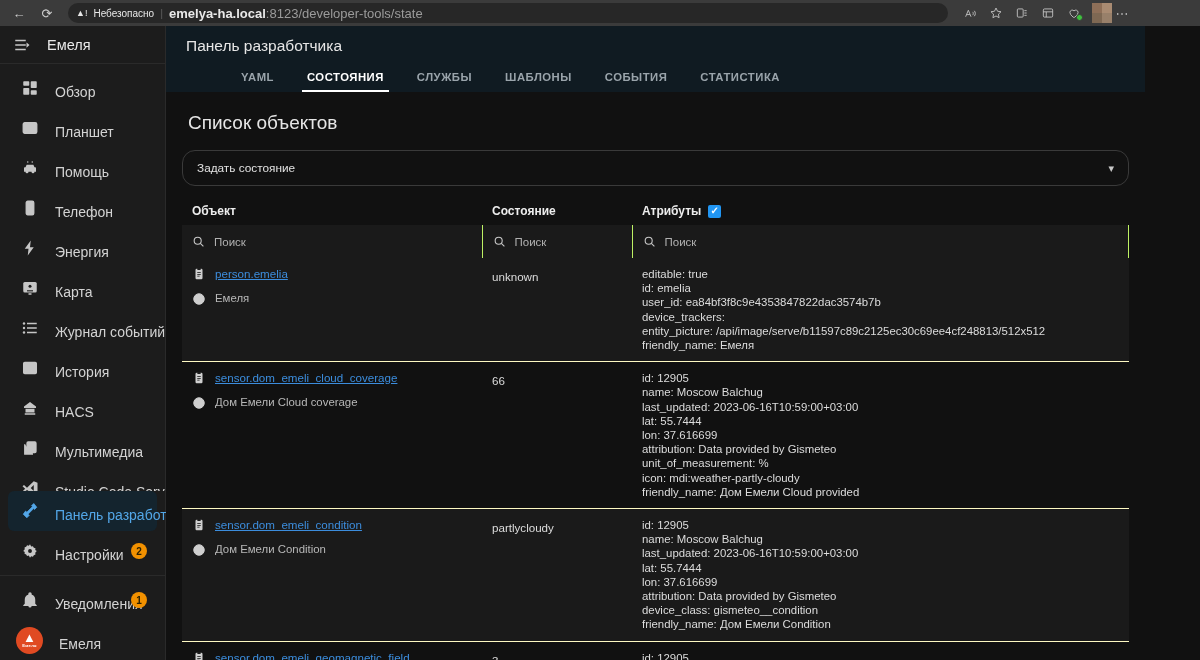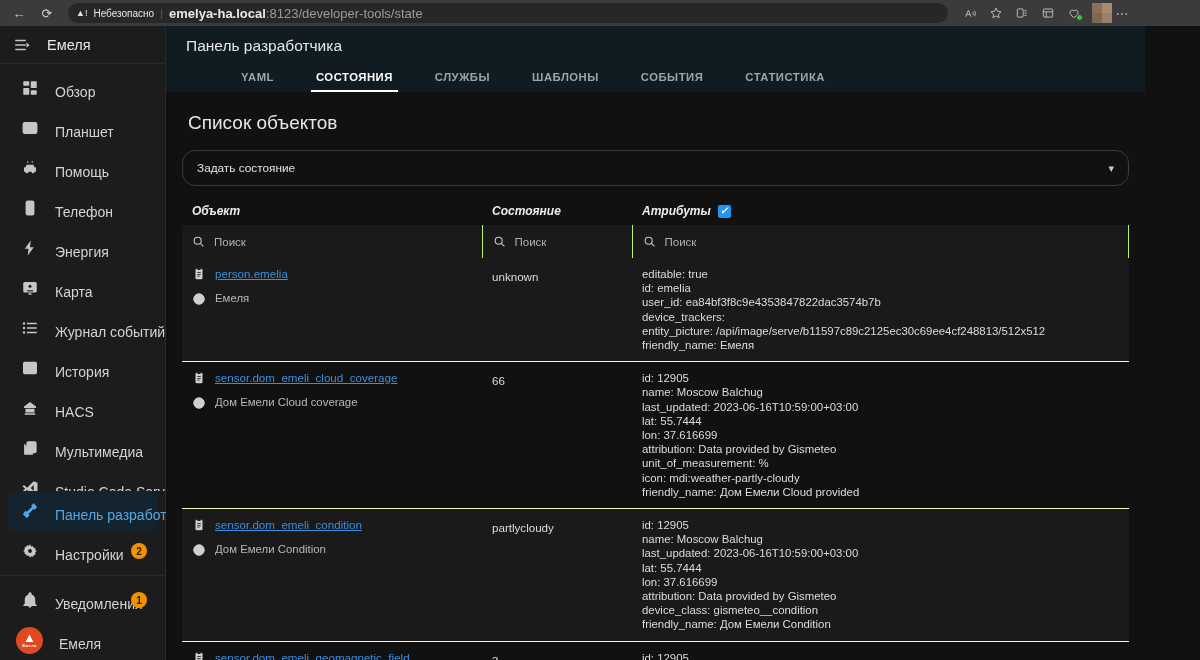--- a/index.html
+++ b/index.html
@@ -119,21 +119,21 @@
   .avatar .a-glyph { font-size: 13px; line-height: 1; }
   .avatar .a-txt { font-size: 4.2px; letter-spacing: .2px; }
 
   
   .content { flex: 1; height: 634px; background: #111111; overflow: hidden; position: relative; }
   .topbar {
     height: 66px; background: #101b22;
     padding-left: 20px;
   }
   .topbar h1 { color:#e6e6e6; font-size:15.5px; font-weight:400; padding-top:11px; }
-  .tabs { display:flex; gap: 16px; margin-top: 10px; padding-left: 42px; }
+  .tabs { display:flex; gap: 7px; margin-top: 10px; padding-left: 42px; }
   .tab {
     font-size: 11.3px; letter-spacing: .5px;
     color: #9aa4ab; font-weight: 700;
     padding: 6px 13px 9px 13px;
     position: relative;
   }
   .tab.active { color: #ffffff; }
   .tab.active::after {
     content:''; position:absolute; left: 8px; right: 8px; bottom: 0;
     height: 2px; background: #ffffff;
@@ -147,21 +147,21 @@
     padding: 0 14px; color: #e2e2e2; font-size: 11.8px;
     background: #111111;
   }
   .chev { color:#c8c8c8; font-size: 11px; }
 
   table { width: 100%; border-collapse: collapse; margin-top: 18px; table-layout: fixed;}
   th {
     text-align: left; font-size: 12px; color: #ededed; font-weight: 700;
     padding: 0 0 7px 10px;
   }
-  th .th-wrap { display:flex; align-items:center; gap:7px;font-style:italic;}
+  th .th-wrap { display:flex; align-items:center; gap:7px;}
   .cb {
     width: 13px; height: 13px; border-radius: 2px;
     background: #2196f3;
     display: flex; align-items:center; justify-content:center;
     color:#fff; font-size: 10px; line-height:1;
   }
   tr.search-row td {
     background: #1a1a1a;
     height: 33px;
     padding-left: 10px;

